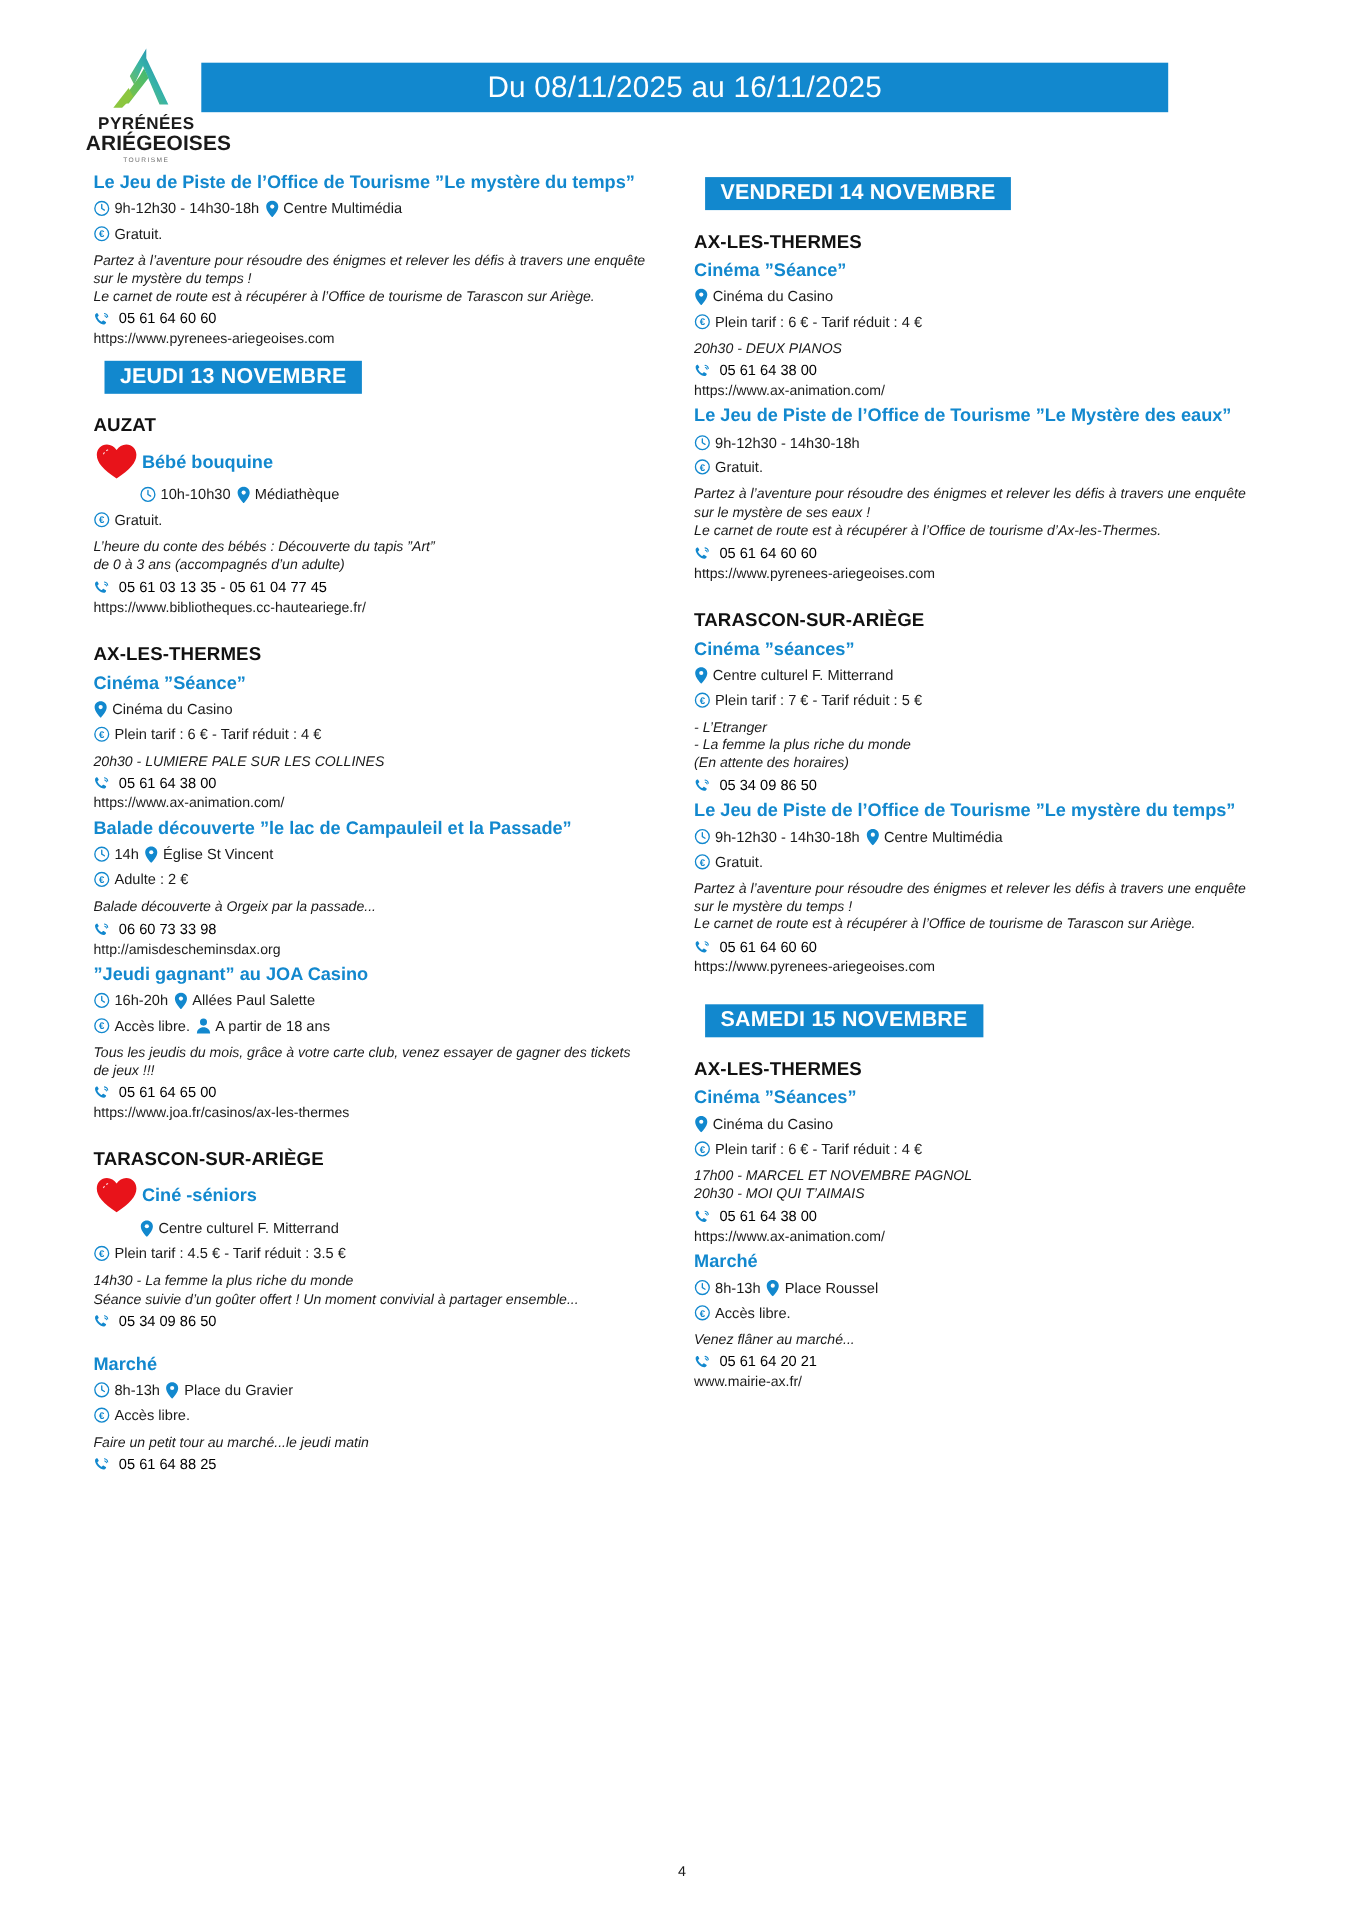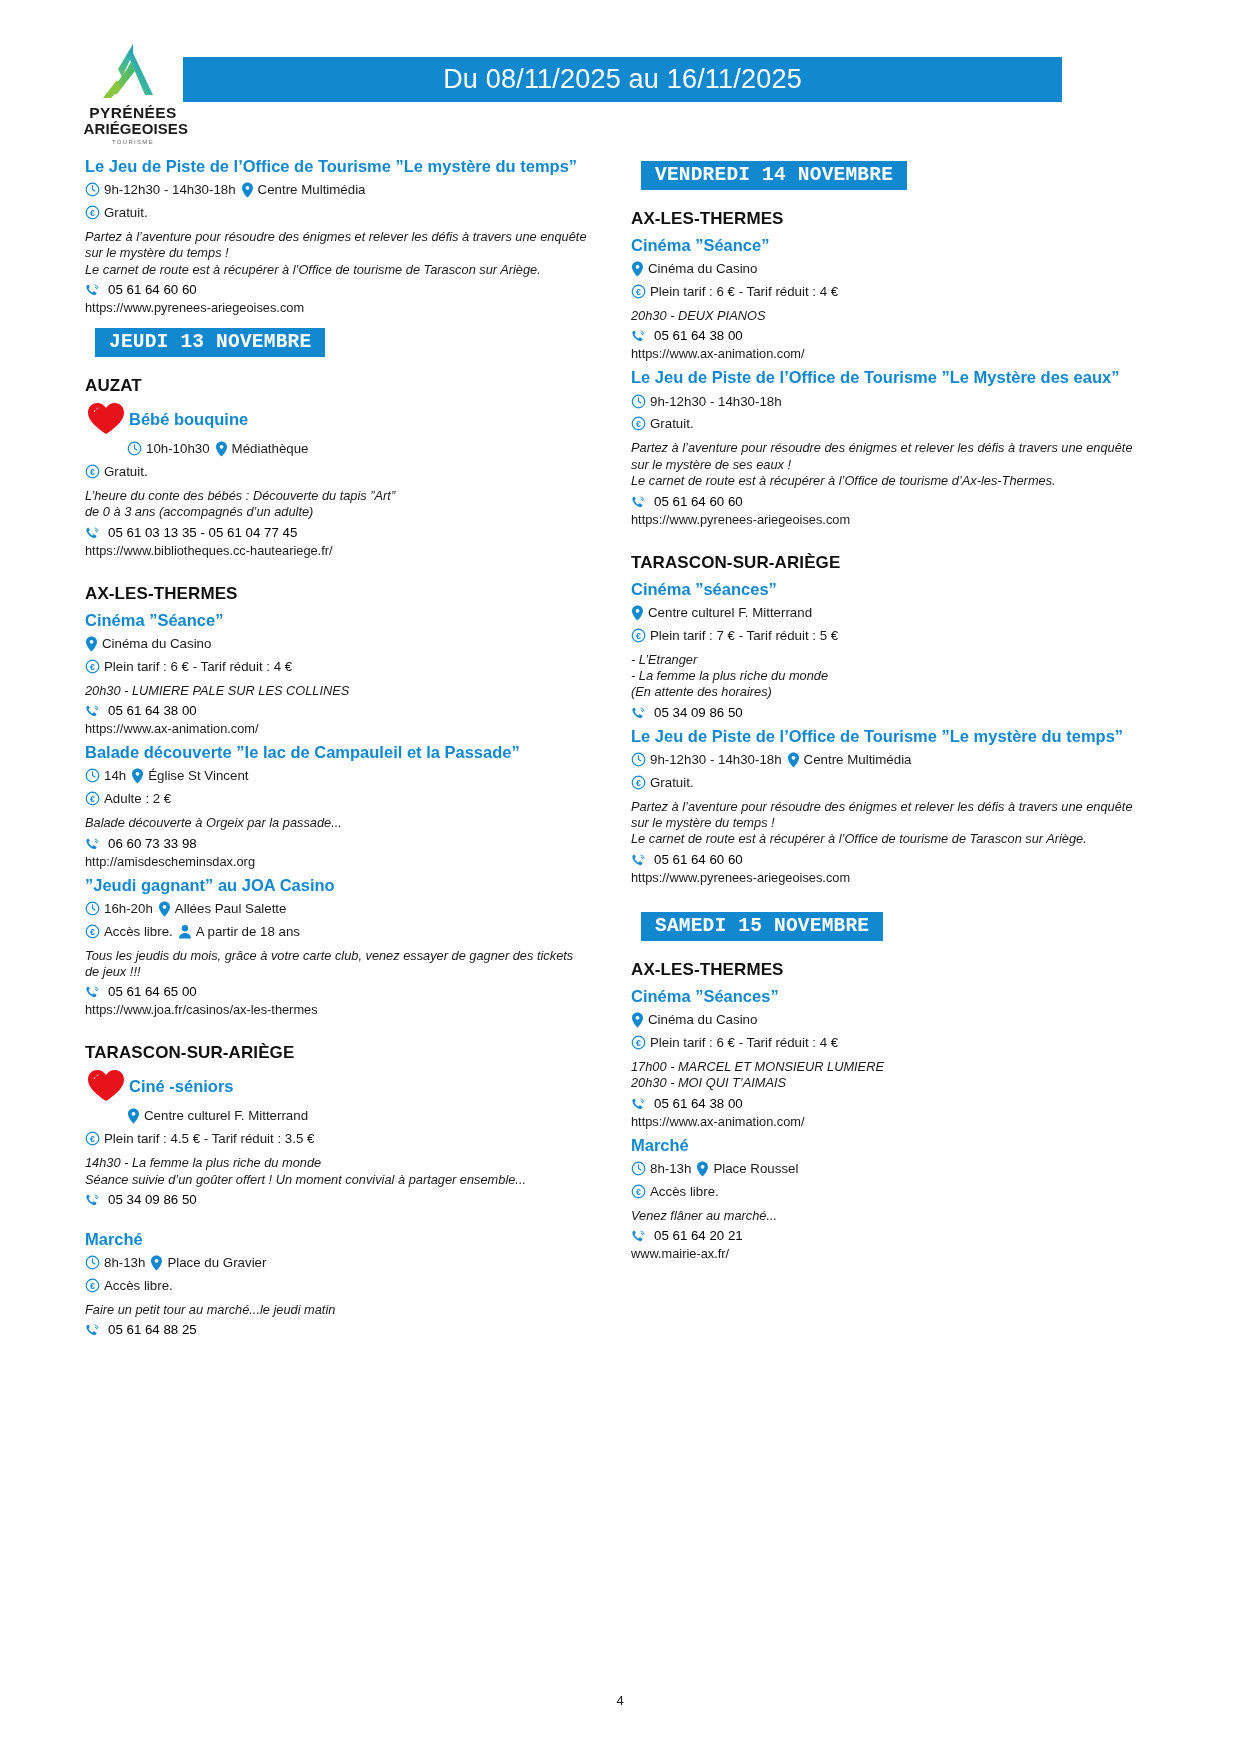--- a/index.html
+++ b/index.html
@@ -29,21 +29,21 @@
     width: 110px;
     text-align: center;
   }
   .logo-mark { width: 72px; height: 62px; margin: 0 auto; display: block; }
   .logo-t1 {
     font-size: 15.5px; font-weight: bold; letter-spacing: .4px;
     color: #1a1a1a; line-height: 1.02; margin-top: 3px;
     font-family: "Liberation Sans", sans-serif;
   }
   .logo-t2 {
-    font-size: 15px; font-weight: bold; letter-spacing: .1px;
+    font-size: 19px; font-weight: bold; letter-spacing: .1px;
     color: #1a1a1a; line-height: 1.02; text-align: right;
   }
   .logo-t3 {
     font-size: 6px; letter-spacing: 1.3px; color: #6b6b6b;
     margin-top: 3px;
   }
   .date-banner {
     position: absolute;
     left: 183px; top: 17px;
     width: 879px; height: 45px;
@@ -73,21 +73,21 @@
   
   .day-banner {
     display: inline-block;
     background: #1288ce;
     color: #fff;
     font-size: 19.5px;
     font-weight: bold;
     letter-spacing: .2px;
     padding: 3px 14px 4px 14px;
     margin: 11px 0 9px 10px;
-    font-family: Liberation Mono, monospace;
+    font-family: Liberation Sans, sans-serif;
   }
 
   
   .town {
     font-size: 17px;
     font-weight: bold;
     color: #111;
     letter-spacing: .1px;
     margin: 10px 0 2px 0;
     font-family: Liberation Sans, sans-serif;
@@ -453,21 +453,21 @@
             <path d="M6.5 0.6C3.4 0.6 1 3 1 6c0 3.6 4.4 8.4 5.1 9.2.2.2.6.2.8 0C7.6 14.4 12 9.6 12 6c0-3-2.4-5.4-5.5-5.4z" fill="#1288ce"></path>
             <circle cx="6.5" cy="5.8" r="1.9" fill="#fff"></circle>
           </svg>
           <span class="seg">Cinéma du Casino</span>
         </div><div class="line">
           <svg class="ic" width="15" height="15" viewBox="0 0 16 16">
             <circle cx="8" cy="8" r="6.7" fill="none" stroke="#1288ce" stroke-width="1.3"></circle>
             <text x="8" y="11.6" font-size="9.4" font-family="Liberation Sans, sans-serif" font-weight="bold" fill="#1288ce" text-anchor="middle">€</text>
           </svg>
           <span class="seg">Plein tarif : 6 € - Tarif réduit : 4 €</span>
-        </div><div class="desc">17h00 - MARCEL ET MONSIEUR LUMIERE
+        </div><div class="desc">17h00 - MARCEL ET NOVEMBRE PAGNOL
 20h30 - MOI QUI T’AIMAIS</div><div class="phone">
           <svg class="ic" width="15" height="15" viewBox="0 0 16 16">
             <path d="M3.1 1.8c-.7.2-1.5 1-1.6 1.9-.2 1.6 1 4.2 2.8 6.1 1.9 1.9 4.4 3.1 6 2.9.9-.1 1.7-.9 1.9-1.6.1-.4 0-.6-.3-.8l-2-1.3c-.3-.2-.6-.2-.9.1l-.8.8c-.2.2-.4.2-.7.1-.8-.4-1.6-1.1-2.2-1.8-.6-.7-1.1-1.4-1.4-2.1-.1-.3-.1-.5.1-.7l.8-.8c.3-.3.3-.6.1-.9L3.9 2.1c-.2-.3-.4-.4-.8-.3z" fill="#1288ce"></path>
             <path d="M10.6 2.2c1.6.2 3 1.6 3.2 3.2" fill="none" stroke="#1288ce" stroke-width="1" stroke-linecap="round"></path>
             <path d="M10.9 4.4c.8.2 1.5.9 1.7 1.7" fill="none" stroke="#1288ce" stroke-width="1" stroke-linecap="round"></path>
           </svg>
           <span class="txt">05 61 64 38 00</span>
         </div><div class="url">https://www.ax-animation.com/</div><div class="ev-title">Marché</div><div class="line">
           <svg class="ic" width="15" height="15" viewBox="0 0 16 16">
             <circle cx="8" cy="8" r="6.7" fill="none" stroke="#1288ce" stroke-width="1.3"></circle>

